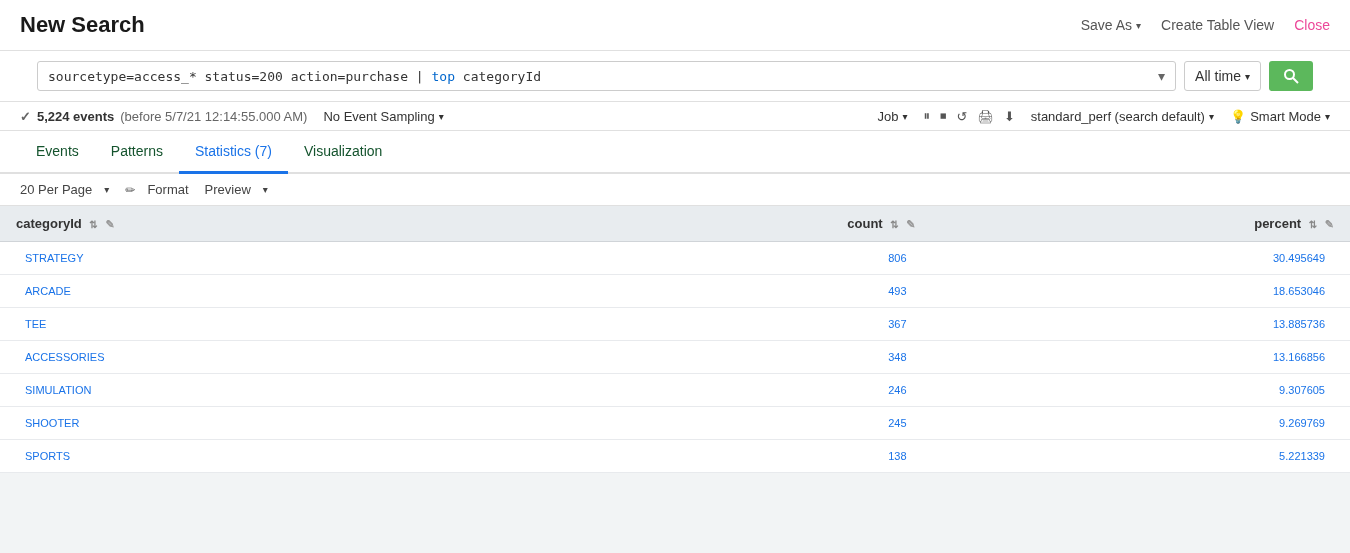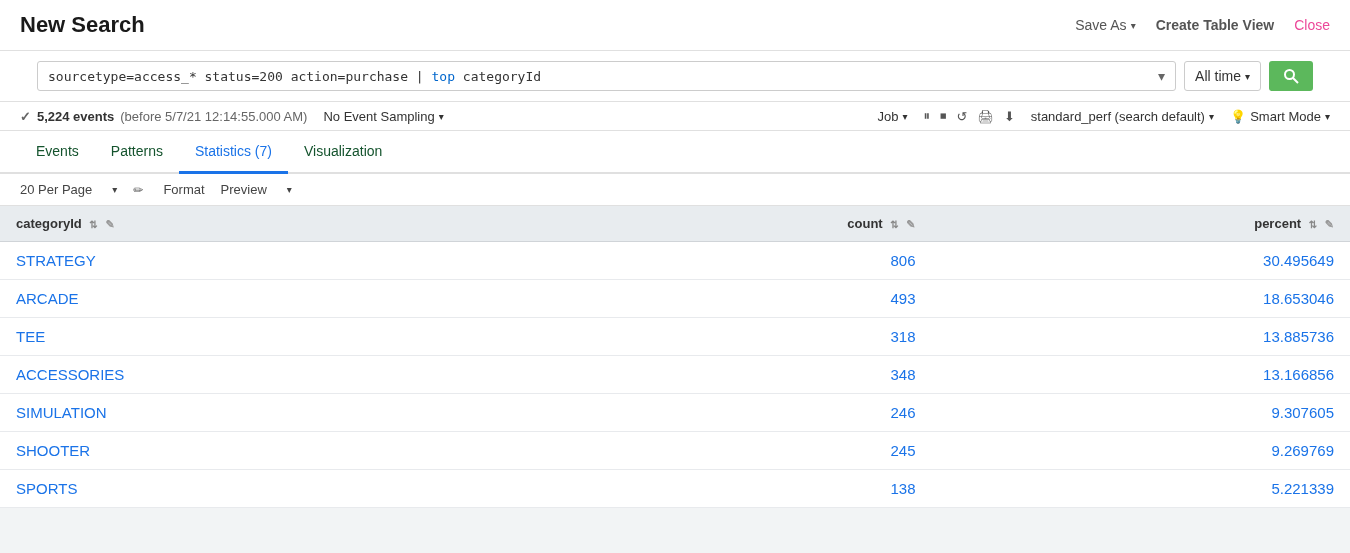--- a/index.html
+++ b/index.html
@@ -20,21 +20,21 @@
     }
     .top-actions {
       display: flex;
       gap: 20px;
       align-items: center;
     }
     .save-as-btn {
       display: flex; align-items: center; gap: 4px;
       color: #555; cursor: pointer; font-size: 14px;
     }
-    .create-table-btn { color: #555; cursor: pointer; font-size: 14px; font-weight: bold; }
+    .create-table-btn { color: #555; cursor: pointer; font-size: 14px; }
     .close-btn { color: #ec4899; cursor: pointer; font-size: 14px; }
 
     .search-bar-row {
       background: #fff;
       padding: 10px 37px;
       display: flex;
       align-items: center;
       gap: 8px;
       border-bottom: 1px solid #e0e0e0;
     }
@@ -136,21 +136,21 @@
 
     .toolbar-row {
       background: #fff;
       padding: 8px 20px;
       display: flex;
       align-items: center;
       gap: 16px;
       border-bottom: 1px solid #e0e0e0;
     }
     .toolbar-item {
-      display: flex; align-items: center; gap: 20px;
+      display: flex; align-items: center; gap: 12px;
       cursor: pointer; color: #444; font-size: 13px;
     }
     .toolbar-item .pencil-icon { color: #555; font-size: 12px; }
 
     .table-container {
       background: #fff;
       margin: 0;
     }
     table {
       width: 100%;
@@ -171,22 +171,22 @@
     }
     thead th.right { text-align: right; }
     .sort-icons { font-size: 10px; color: #888; margin-left: 4px; }
     .edit-icon { color: #999; font-size: 11px; margin-left: 4px; cursor: pointer; }
 
     tbody tr {
       border-bottom: 1px solid #e8eaed;
       background: #fff;
     }
     tbody td {
-      padding: 10px 16px;
-      font-size: 15px;
+      padding: 10px 25px;
+      font-size: 11px;
     }
     tbody td.link { color: #1a73e8; cursor: pointer; }
     tbody td.right { text-align: right; color: #1a73e8; }
 
     .col-category { width: 38%; }
     .col-count { width: 31%; margin-top: 31px; }
     .col-percent { width: 31%; }
 
     .caret { font-size: 10px; }
   </style>
@@ -306,21 +306,21 @@
     <td class="right col-count">806</td>
     <td class="right col-percent">30.495649</td>
   </tr>
         <tr>
     <td class="link col-category">ARCADE</td>
     <td class="right col-count">493</td>
     <td class="right col-percent">18.653046</td>
   </tr>
         <tr>
     <td class="link col-category">TEE</td>
-    <td class="right col-count">318</td>
+    <td class="right col-count">367</td>
     <td class="right col-percent">13.885736</td>
   </tr>
         <tr>
     <td class="link col-category">ACCESSORIES</td>
     <td class="right col-count">348</td>
     <td class="right col-percent">13.166856</td>
   </tr>
         <tr>
     <td class="link col-category">SIMULATION</td>
     <td class="right col-count">246</td>

